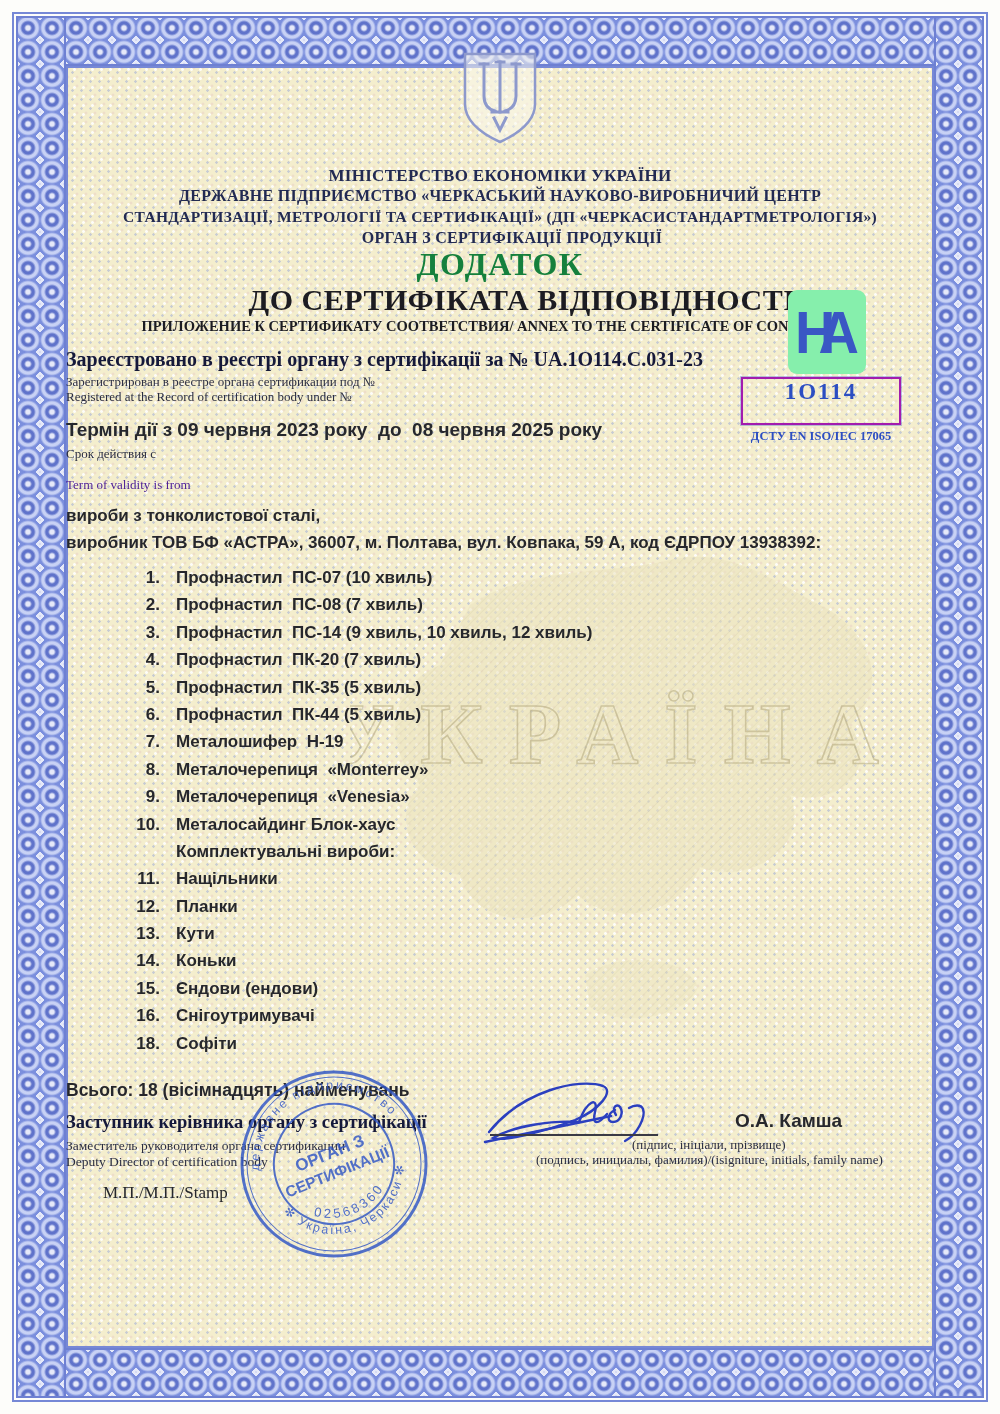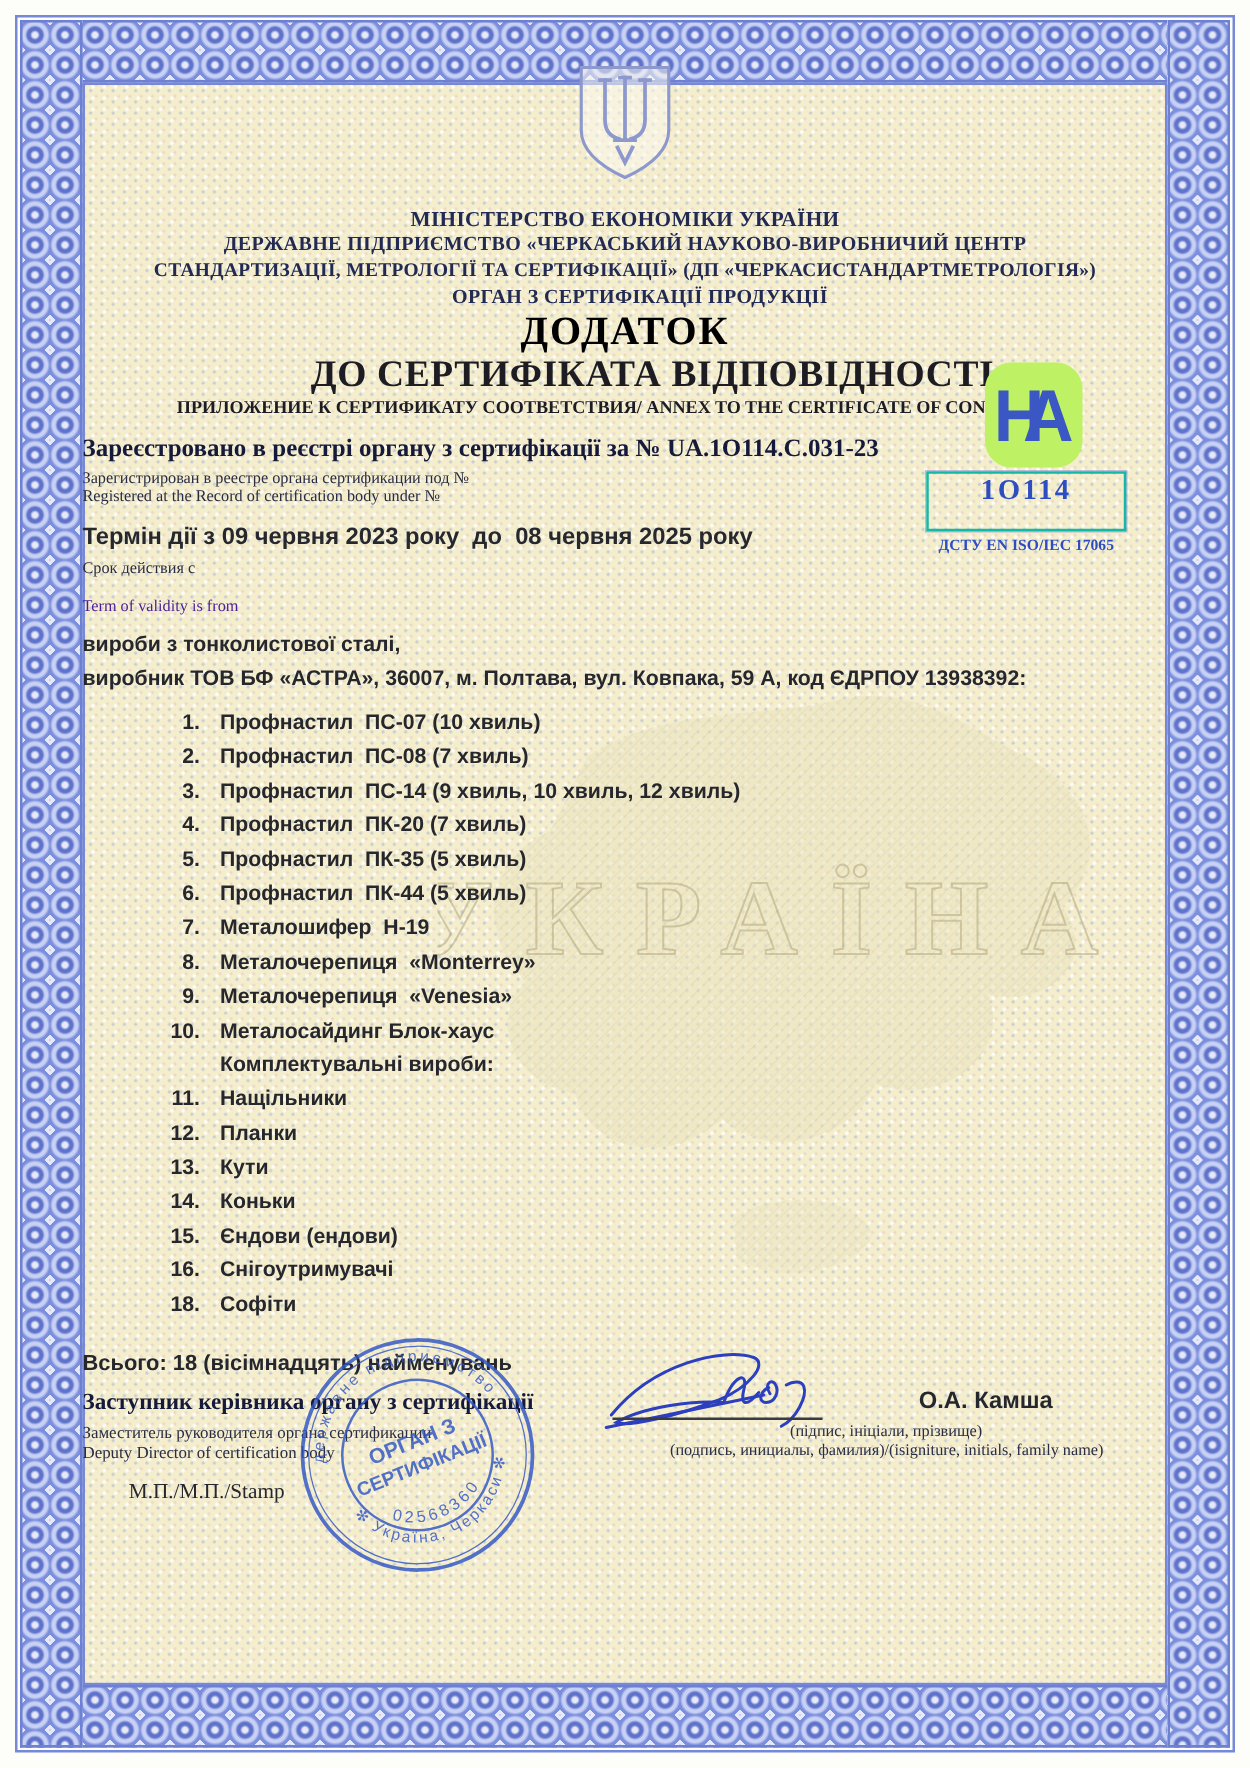--- a/index.html
+++ b/index.html
@@ -28,28 +28,28 @@
   .abs{position:absolute;}
   .ctr{left:0;right:0;text-align:center;}
   .serifB{font-family:"Liberation Serif",serif;font-weight:bold;}
   .sansB{font-family:"Liberation Sans",sans-serif;font-weight:bold;}
   .pre{white-space:pre-wrap;}
   .hdr{color:#222a52;letter-spacing:.3px;margin-top:29px;}
   .h1{top:137px;font-size:17px;}
   .h2{top:158px;font-size:16px;}
   .h3{top:179px;font-size:15.5px;}
   .h4{top:200px;font-size:16px;padding-left:24px;}
-  .t1{top:246px;font-size:32px;letter-spacing:1.5px;color:#000000;}
+  .t1{top:246px;font-size:32px;letter-spacing:1.5px;color:#15803d;}
   .t2{top:283px;font-size:30px;letter-spacing:.5px;color:#1c1c22;margin-left:44px;}
   .t3{top:318px;font-size:14.5px;color:#1c1c22;}
-  .badge{left:788px;top:290px;width:78px;height:84px;background:#bef264;border-radius:21px;
+  .badge{left:788px;top:290px;width:78px;height:84px;background:#86efac;border-radius:9px;
          display:flex;align-items:center;justify-content:center;}
   .badge span{font-family:"Liberation Sans",sans-serif;font-weight:bold;font-size:56px;
          color:#3a57c4;letter-spacing:-17px;padding-right:17px;transform:scaleY(1.05);}
-  .codebox{left:741px;top:377px;width:156px;height:44px;border:2px solid #14b8a6;
+  .codebox{left:741px;top:377px;width:156px;height:44px;border:2px solid #a21caf;
          box-shadow:0 0 0 1px rgba(90,111,208,.4);text-align:center;color:#2c4ec2;}
   .codebox .c1{font-size:23px;font-weight:bold;letter-spacing:2px;line-height:24px;margin-top:1px;}
   .codebox .c2{font-size:12.5px;font-weight:bold;line-height:15px;margin-top:25px;}
   .regL1{left:66px;top:348px;font-size:20px;color:#15193a;}
   .regL2{left:66px;top:374px;font-size:13px;color:#2a2d42;}
   .regL3{left:66px;top:389px;font-size:13px;color:#2a2d42;}
   .valL1{left:66px;top:419px;font-size:19px;color:#26282e;}
   .valL2{left:66px;top:446px;font-size:13px;color:#2a2d42;}
   .valL3{left:66px;top:477px;font-size:13px;color:#4c1d95;}
   .introL1{left:66px;top:506px;font-size:17px;color:#26272c;}

